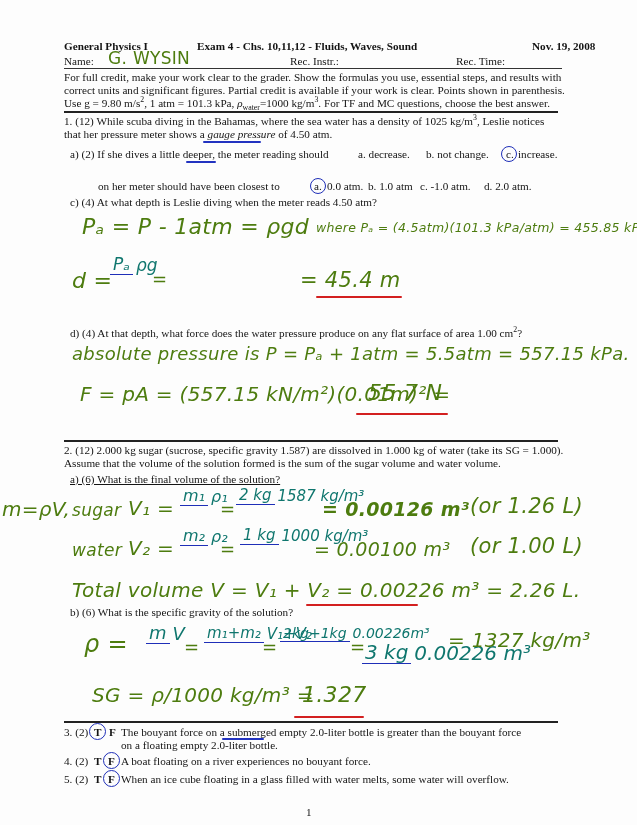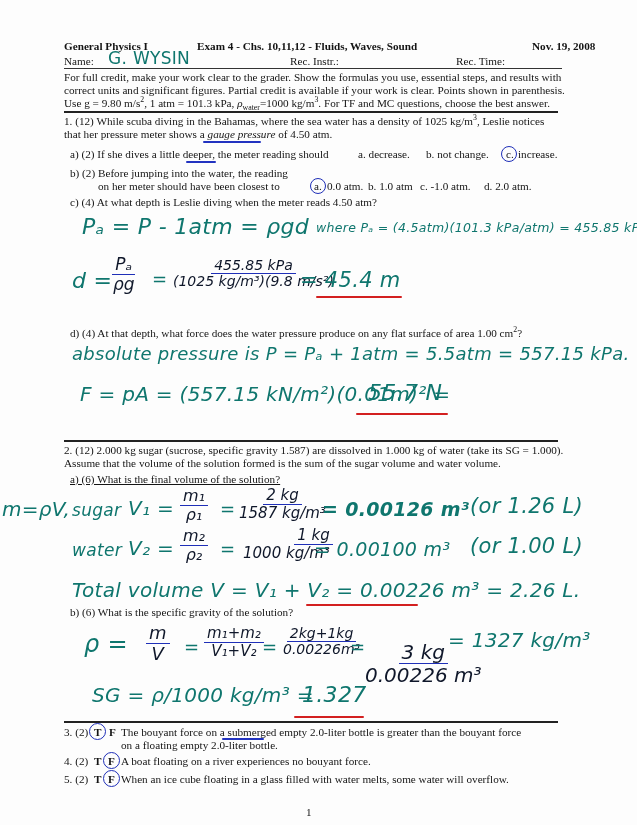--- a/index.html
+++ b/index.html
@@ -1,26 +1,26 @@
 <!DOCTYPE html>
 <html><head>
   <meta charset="utf-8">
   <style>
     html, body { margin: 0; padding: 0; background: #fff; }
     body { width: 637px; height: 825px; position: relative; overflow: hidden;
            font-family: "DejaVu Serif", "Liberation Serif", serif; color: #111; }
     .page { position: absolute; left: 0; top: 0; width: 637px; height: 825px; background: #fdfdfd; }
     .t { position: absolute; font-family: "Liberation Serif", "DejaVu Serif", serif; font-size: 11.2px; line-height: 13px; white-space: nowrap; color: #141414; }
     .b { font-weight: bold; }
-    .hw { position: absolute; font-family: "DejaVu Sans", "Liberation Sans", sans-serif; color: #0f766e; white-space: nowrap; font-style: italic; letter-spacing: 0.3px; }
+    .hw { position: absolute; font-family: "DejaVu Sans", "Liberation Sans", sans-serif; color: #4d7c0f; white-space: nowrap; font-style: italic; letter-spacing: 0.3px; }
     .rule { position: absolute; height: 2px; background: #222; }
     .red { position: absolute; height: 2px; background: #d32020; border-radius: 2px; }
     .blueline { position: absolute; height: 1.5px; background: #2233c0; border-radius: 1px; }
     .circ { position: absolute; border: 1.5px solid #1f2fb8; border-radius: 50%; }
-    .frac { position: absolute; display: inline-flex; flex-direction: column; align-items: center; font-family: "DejaVu Sans", sans-serif; color: #0f172a; font-style: italic; }
+    .frac { position: absolute; display: inline-flex; flex-direction: row; align-items: center; font-family: "DejaVu Sans", sans-serif; color: #0f766e; font-style: italic; }
     .frac .num { border-bottom: 1.4px solid #1f2fb8; padding: 0 3px; line-height: 1.05; }
     .frac .den { padding: 0 3px; line-height: 1.1; }
     sup { font-size: 70%; line-height: 0; }
     sub { font-size: 70%; line-height: 0; }
   </style>
 </head>
 <body>
 
 <div class="page">
 
@@ -44,44 +44,39 @@
   <div class="blueline" style="left:203px;top:141px;width:58px;"></div>
 
   <div class="t" style="left:70px;top:148px;">a) (2) If she dives a little deeper, the meter reading should</div>
   <div class="blueline" style="left:186px;top:161px;width:30px;"></div>
   <div class="t" style="left:358px;top:148px;">a. decrease.</div>
   <div class="t" style="left:426px;top:148px;">b. not change.</div>
   <div class="t" style="left:506px;top:148px;">c.</div>
   <div class="circ" style="left:501px;top:146px;width:14px;height:14px;"></div>
   <div class="t" style="left:518px;top:148px;">increase.</div>
 
-  <div class="t" style="left:70px;top:167px;">b) (2) Before jumping into the water, the reading</div>
   <div class="t" style="left:98px;top:180px;">on her meter should have been closest to</div>
   <div class="t" style="left:314px;top:180px;">a.</div>
   <div class="circ" style="left:310px;top:178px;width:14px;height:14px;"></div>
   <div class="t" style="left:327px;top:180px;">0.0 atm.</div>
   <div class="t" style="left:368px;top:180px;">b. 1.0 atm</div>
   <div class="t" style="left:420px;top:180px;">c. -1.0 atm.</div>
   <div class="t" style="left:484px;top:180px;">d. 2.0 atm.</div>
 
   <div class="t" style="left:70px;top:196px;">c) (4) At what depth is Leslie diving when the meter reads 4.50 atm?</div>
 
   <div class="hw" style="left:82px;top:214px;font-size:22px;">Pₐ = P - 1atm = ρgd</div>
   <div class="hw" style="left:316px;top:220px;font-size:12.5px;">where Pₐ = (4.5atm)(101.3 kPa/atm) = 455.85 kPa</div>
 
   <div class="hw" style="left:72px;top:268px;font-size:22px;">d =</div>
   <div class="frac" style="left:110px;top:256px;font-size:17px;">
     <span class="num">Pₐ</span>
     <span class="den">ρg</span>
   </div>
   <div class="hw" style="left:152px;top:268px;font-size:18px;">=</div>
-  <div class="frac" style="left:170px;top:258px;font-size:14px;">
-    <span class="num">455.85 kPa</span>
-    <span class="den">(1025 kg/m³)(9.8 m/s²)</span>
-  </div>
   <div class="hw" style="left:300px;top:268px;font-size:21px;">= 45.4 m</div>
   <div class="red" style="left:316px;top:296px;width:86px;"></div>
 
   <div class="t" style="left:70px;top:327px;"><span>d) (4) At that depth, what force does the water pressure produce on any flat surface of area 1.00 cm</span><sup>2</sup><span>?</span></div>
 
   <div class="hw" style="left:72px;top:343px;font-size:18px;">absolute pressure is P = Pₐ + 1atm = 5.5atm = 557.15 kPa.</div>
   <div class="hw" style="left:80px;top:382px;font-size:20px;">F = pA = (557.15 kN/m²)(0.01m)² =</div>
   <div class="hw" style="left:368px;top:380px;font-size:22px;">55.7 N</div>
   <div class="red" style="left:356px;top:413px;width:92px;"></div>
 

